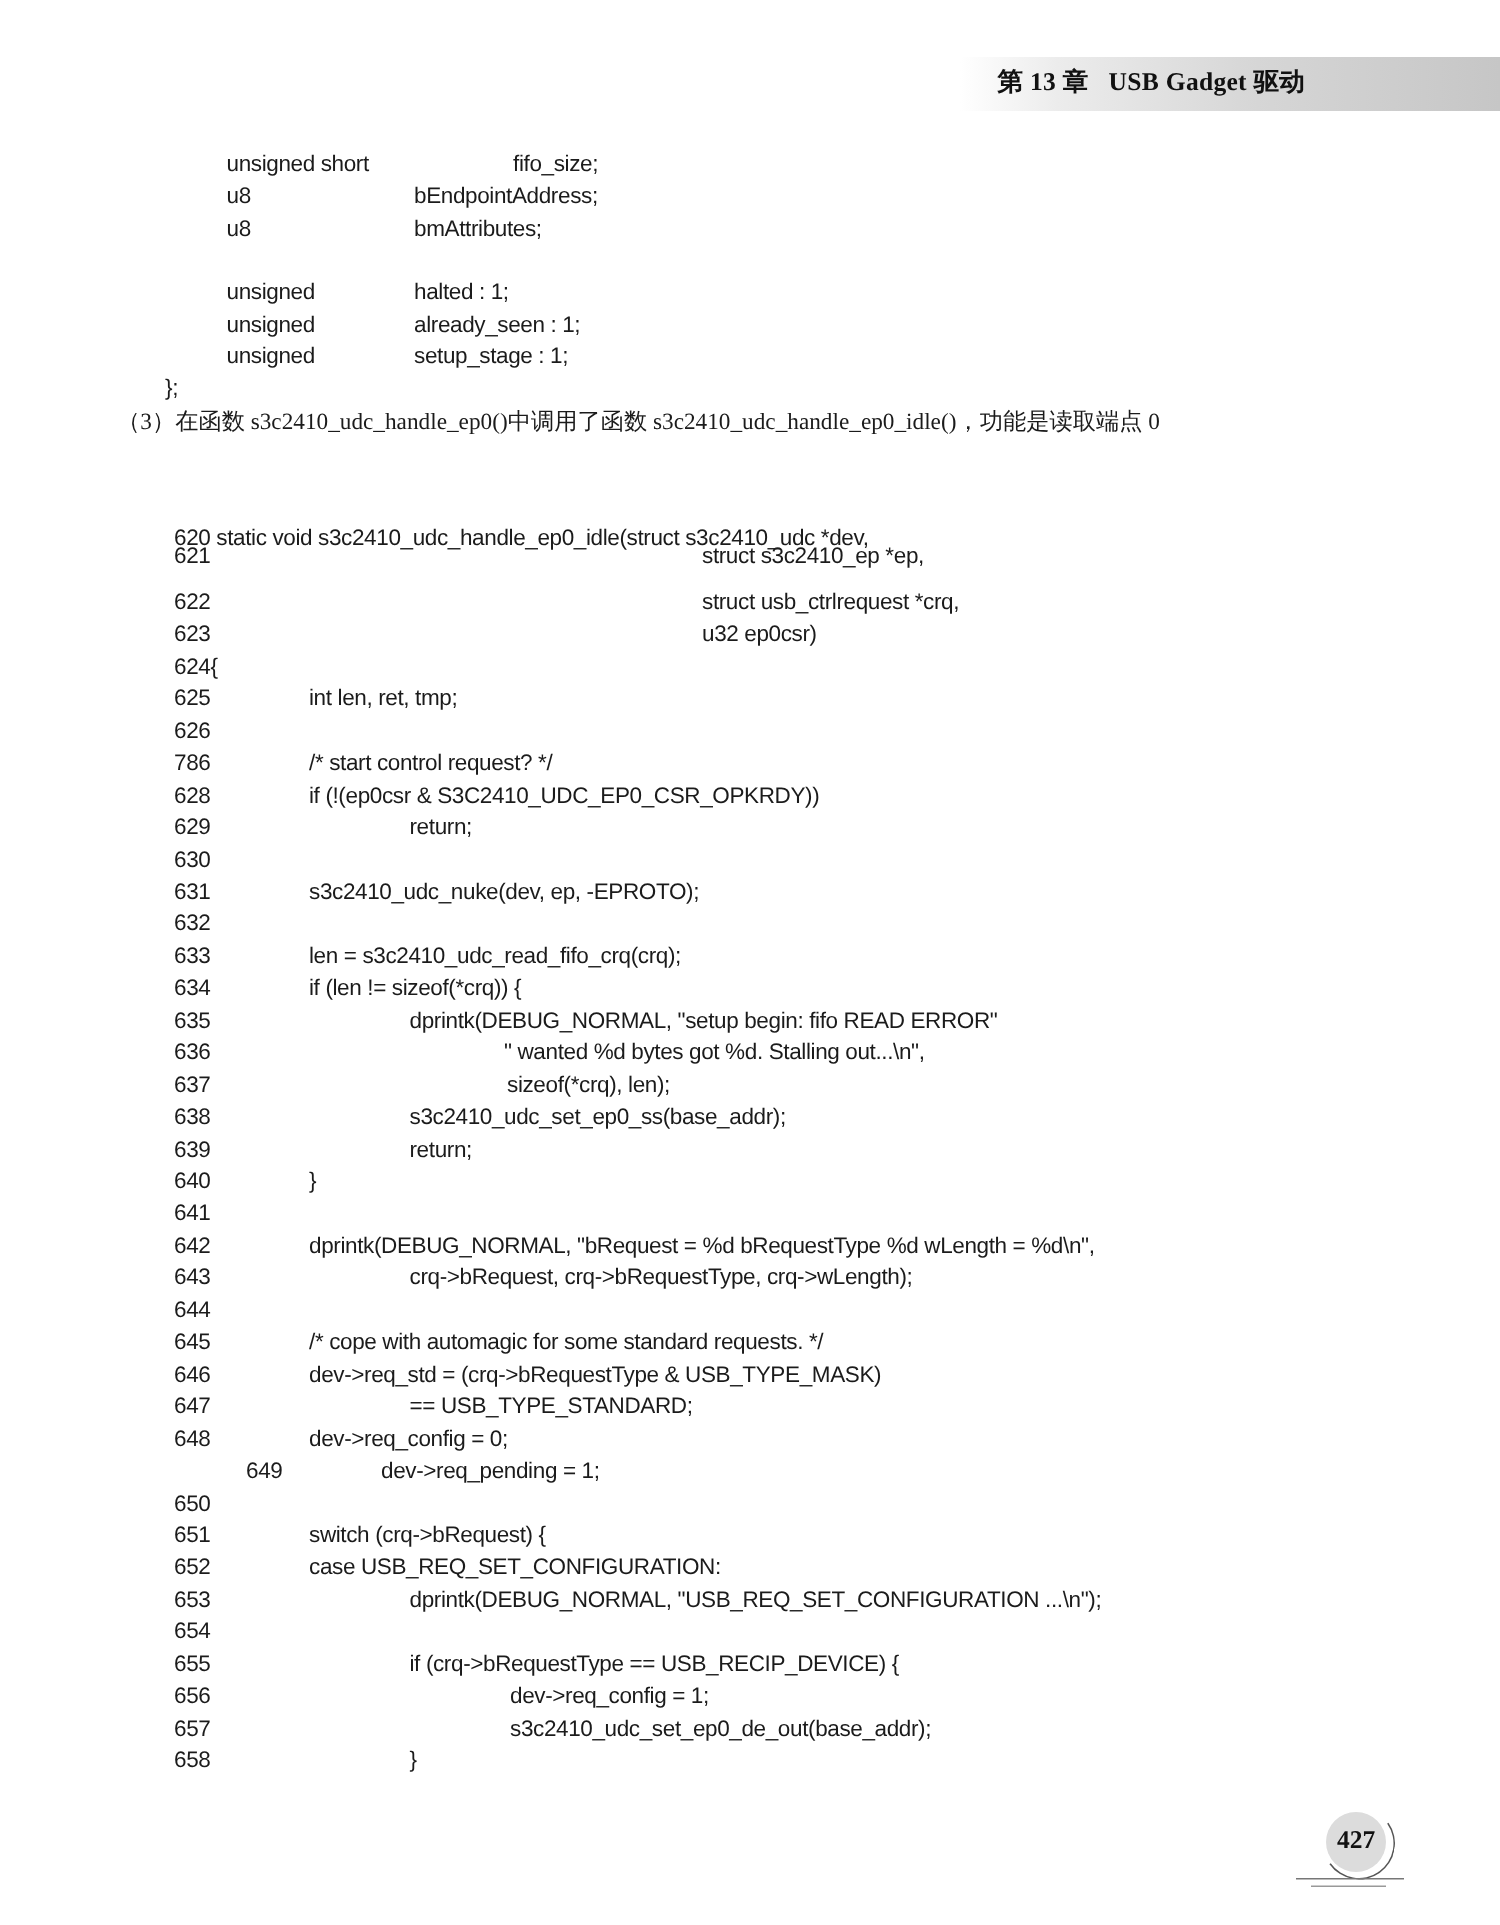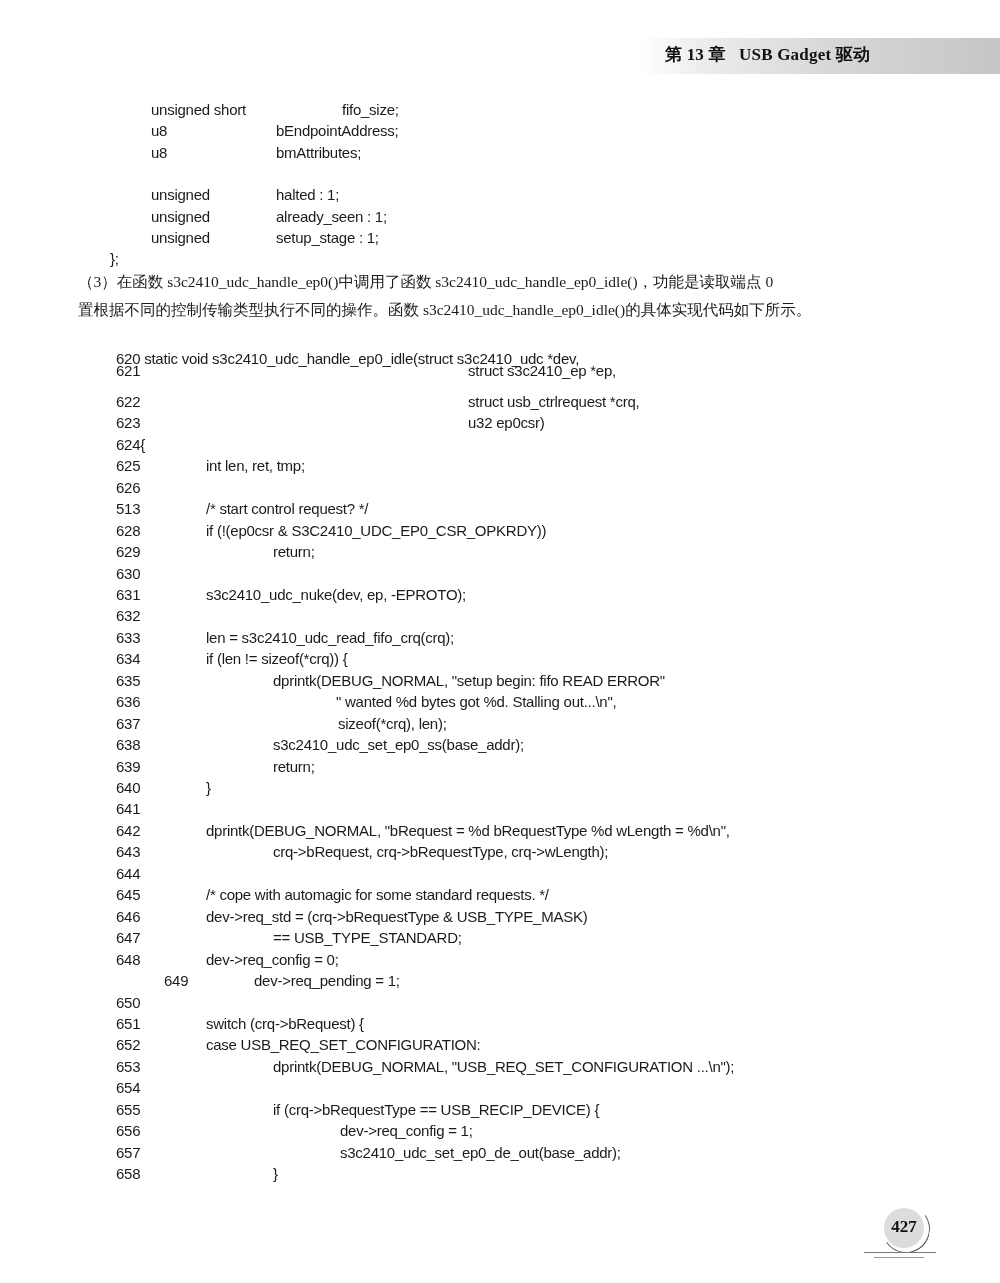--- a/index.html
+++ b/index.html
@@ -143,32 +143,31 @@
     <div class="code" style="left: 276px; top: 184.2px;">halted : 1;</div>
     <div class="code" style="left: 151px; top: 205.5px;">unsigned</div>
     <div class="code" style="left: 276px; top: 205.5px;">already_seen : 1;</div>
     <div class="code" style="left: 151px; top: 226.8px;">unsigned</div>
     <div class="code" style="left: 276px; top: 226.8px;">setup_stage : 1;</div>
     <div class="code" style="left: 110px; top: 248px;">};</div>
   </div>
 
 <div class="para" id="para" style="top:268px;">
   <span class="line">（3）在函数 s3c2410_udc_handle_ep0()中调用了函数 s3c2410_udc_handle_ep0_idle()，功能是读取端点 0</span>
-  <span class="line">置根据不同的控制传输类型执行不同的操作。函数 s3c2410_udc_handle_ep0_idle()的具体实现代码如下所示。</span>
 </div>
 
 <div id="code-block">
     <div class="code-line" style="top: 350px;"><span class="num">620</span><span> static void s3c2410_udc_handle_ep0_idle(struct s3c2410_udc *dev,</span></div>
     <div class="code-line" style="top: 362px;"><span class="num">621</span><span class="txt" style="left: 352px;">struct s3c2410_ep *ep,</span></div>
     <div class="code-line" style="top: 392.9px;"><span class="num">622</span><span class="txt" style="left: 352px;">struct usb_ctrlrequest *crq,</span></div>
     <div class="code-line" style="top: 414.35px;"><span class="num">623</span><span class="txt" style="left: 352px;">u32 ep0csr)</span></div>
     <div class="code-line" style="top: 435.8px;"><span class="num">624</span><span>{</span></div>
     <div class="code-line" style="top: 457.25px;"><span class="num">625</span><span class="txt" style="left: 90px;">int len, ret, tmp;</span></div>
     <div class="code-line" style="top: 478.7px;"><span class="num">626</span><span class="txt" style="left: 90px;"></span></div>
-    <div class="code-line" style="top: 500.15px;"><span class="num">513</span><span class="txt" style="left: 90px;">/* start control request? */</span></div>
+    <div class="code-line" style="top: 500.15px;"><span class="num">786</span><span class="txt" style="left: 90px;">/* start control request? */</span></div>
     <div class="code-line" style="top: 521.6px;"><span class="num">628</span><span class="txt" style="left: 90px;">if (!(ep0csr &amp; S3C2410_UDC_EP0_CSR_OPKRDY))</span></div>
     <div class="code-line" style="top: 543.05px;"><span class="num">629</span><span class="txt" style="left: 157px;">return;</span></div>
     <div class="code-line" style="top: 564.5px;"><span class="num">630</span><span class="txt" style="left: 90px;"></span></div>
     <div class="code-line" style="top: 585.95px;"><span class="num">631</span><span class="txt" style="left: 90px;">s3c2410_udc_nuke(dev, ep, -EPROTO);</span></div>
     <div class="code-line" style="top: 607.4px;"><span class="num">632</span><span class="txt" style="left: 90px;"></span></div>
     <div class="code-line" style="top: 628.85px;"><span class="num">633</span><span class="txt" style="left: 90px;">len = s3c2410_udc_read_fifo_crq(crq);</span></div>
     <div class="code-line" style="top: 650.3px;"><span class="num">634</span><span class="txt" style="left: 90px;">if (len != sizeof(*crq)) {</span></div>
     <div class="code-line" style="top: 671.75px;"><span class="num">635</span><span class="txt" style="left: 157px;">dprintk(DEBUG_NORMAL, "setup begin: fifo READ ERROR"</span></div>
     <div class="code-line" style="top: 693.2px;"><span class="num">636</span><span class="txt" style="left: 220px;">" wanted %d bytes got %d. Stalling out...\n",</span></div>
     <div class="code-line" style="top: 714.65px;"><span class="num">637</span><span class="txt" style="left: 222px;">sizeof(*crq), len);</span></div>

